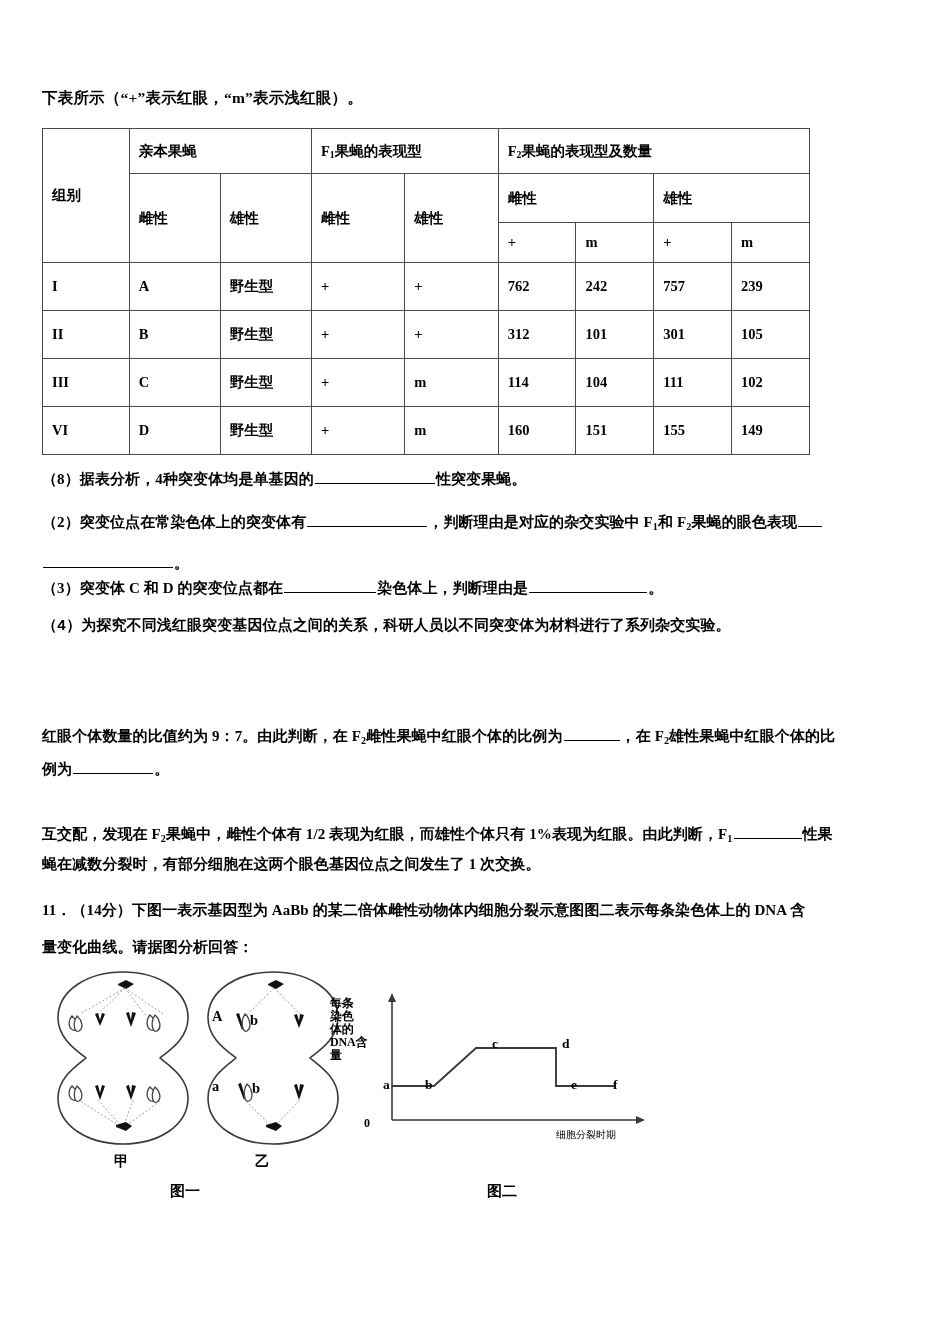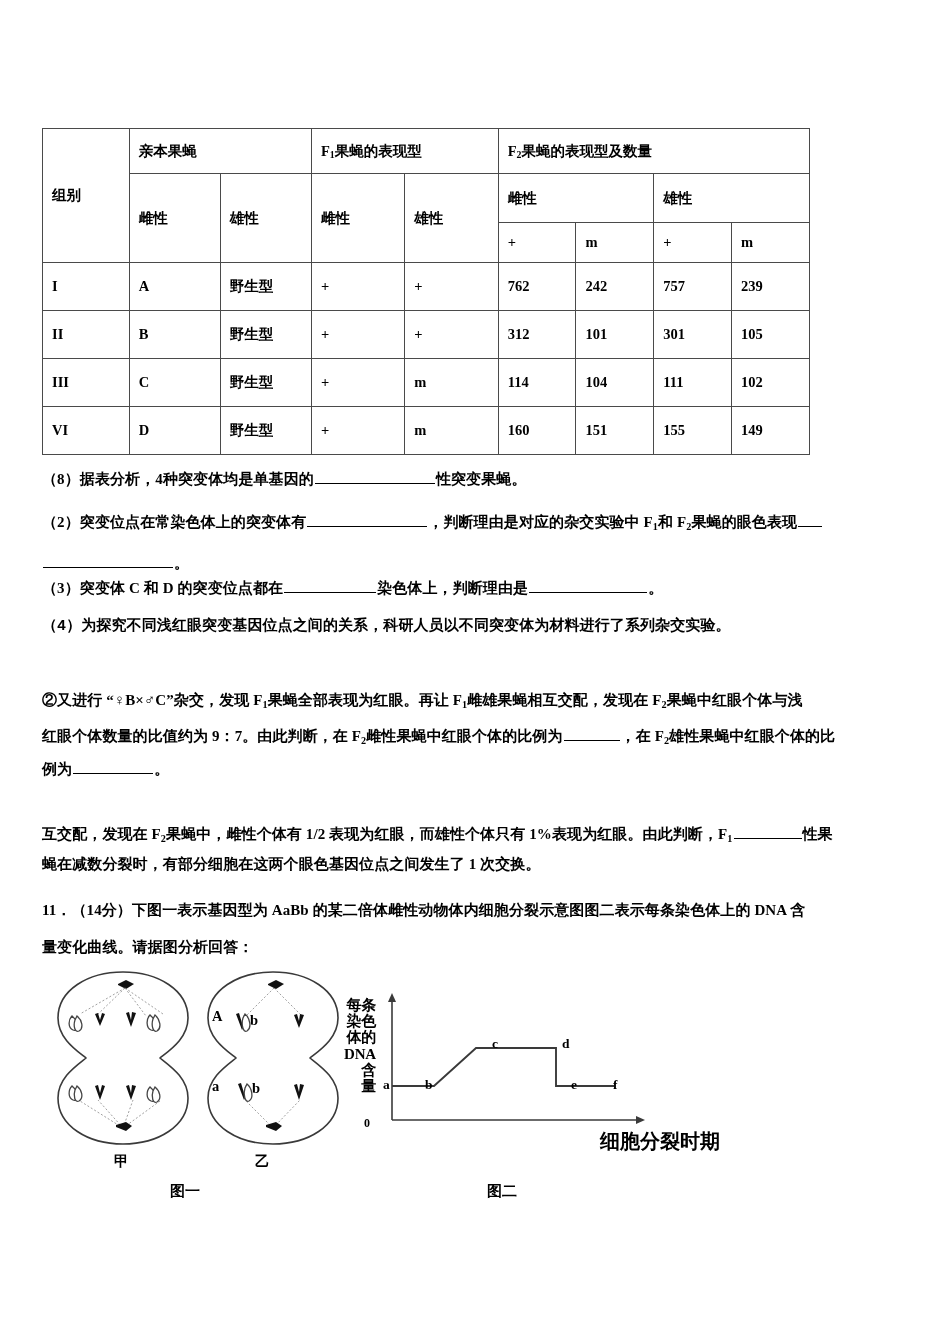--- a/index.html
+++ b/index.html
@@ -98,54 +98,54 @@
     font-size: 14.5px;
     font-weight: bold;
   }
 
   
   .yaxis-label {
     position: absolute;
     left: 330px;
     top: 997px;
     width: 46px;
-    text-align: right;
-    font-size: 15px;
+    text-align: left;
+    font-size: 12px;
     font-weight: bold;
     line-height: 1.08;
     letter-spacing: -0.2px;
   }
   .yaxis-label span { display: block; }
   .xaxis-label {
     position: absolute;
     left: 556px;
     top: 1128px;
-    font-size: 20px;
-    font-weight: bold;
+    font-size: 10px;
+    font-weight: normal;
     white-space: nowrap;
-    margin-left: 44px;
   }
   .zero-label {
     position: absolute;
     left: 364px;
     top: 1116px;
     font-size: 12px;
     font-weight: bold;
   }
   .pt-label {
     position: absolute;
     font-size: 13.5px;
     font-weight: bold;
   }
 </style>
 </head>
 <body>
 
 <div class="page">
 
+  <div class="intro-line">下表所示（“+”表示红眼，“m”表示浅红眼）。</div>
 
   <table class="cross-table">
     <colgroup>
       <col class="col-group">
         <col class="col-pf">
         <col class="col-pm">
       <col class="col-f1f">
         <col class="col-f1m">
       <col class="col-f2fp">
         <col class="col-f2fm">
@@ -232,23 +232,20 @@
     <span class="blank" style="width:130px"></span><span>。</span>
   </div>
 
   <div class="q" style="top:578px;">
     <span>（3）突变体 C 和 D 的突变位点都在</span><span class="blank" style="width:92px"></span><span>染色体上，判断理由是</span><span class="blank" style="width:118px"></span><span>。</span>
   </div>
 
   <div class="q" style="top:619px;font-family:Liberation Mono, monospace;">（4）为探究不同浅红眼突变基因位点之间的关系，科研人员以不同突变体为材料进行了系列杂交实验。</div>
 
 
-  <div class="q" style="top:693px;">
-    <span>②又进行 “♀B×♂C”杂交，发现 F<sub>1</sub>果蝇全部表现为红眼。再让 F<sub>1</sub>雌雄果蝇相互交配，发现在 F<sub>2</sub>果蝇中红眼个体与浅</span>
-  </div>
   <div class="q" style="top:726px;text-align:right;">
     <span>红眼个体数量的比值约为 9：7。由此判断，在 F<sub>2</sub>雌性果蝇中红眼个体的比例为</span><span class="blank" style="width:56px"></span><span>，在 F<sub>2</sub>雄性果蝇中红眼个体的比</span>
   </div>
   <div class="q" style="top:759px;">
     <span>例为</span><span class="blank" style="width:80px"></span><span>。</span>
   </div>
 
   <div class="q" style="top:824px;">
     <span>互交配，发现在 F<sub>2</sub>果蝇中，雌性个体有 1/2 表现为红眼，而雄性个体只有 1%表现为红眼。由此判断，F<sub>1</sub></span><span class="blank" style="width:68px"></span><span>性果</span>
   </div>

